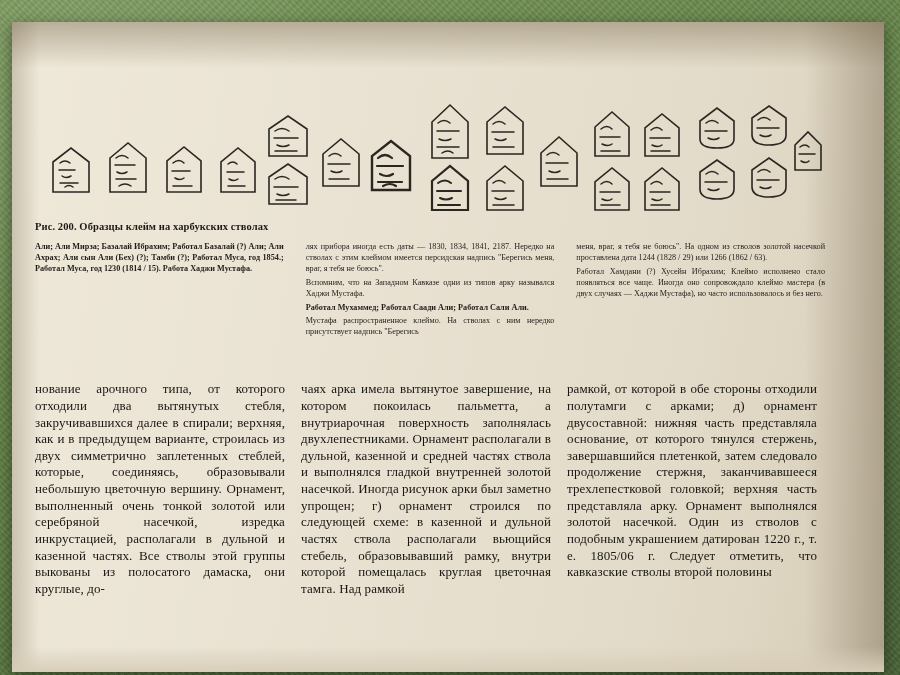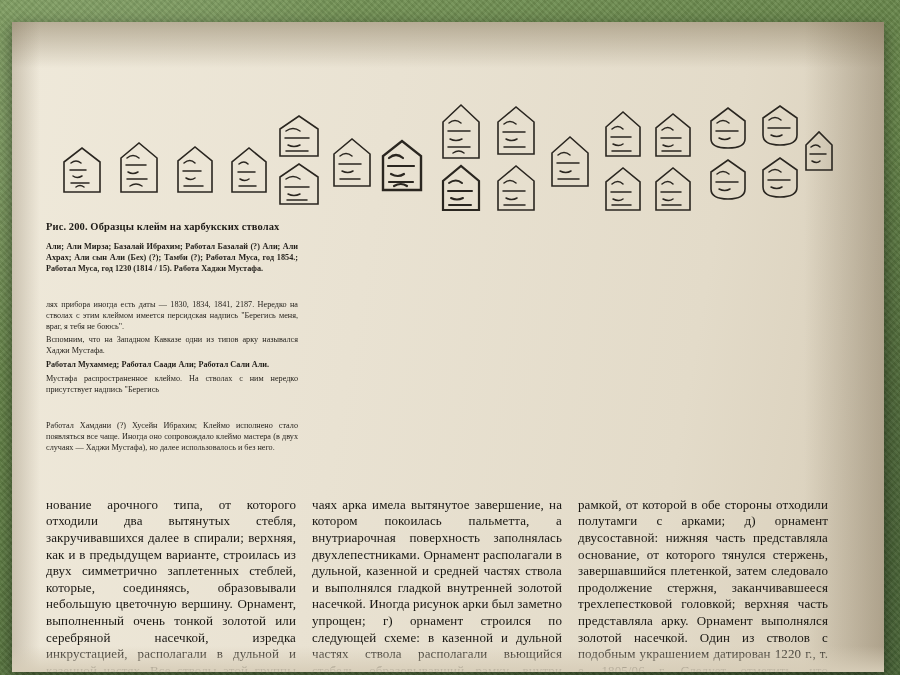--- a/index.html
+++ b/index.html
@@ -54,21 +54,21 @@
   #page-shade-left {
     position: absolute;
     top: 0; bottom: 0; left: 0;
     width: 28px;
     background: linear-gradient(90deg, rgba(110,95,70,0.28), rgba(110,95,70,0.0));
     pointer-events: none;
   }
 
   #content {
     position: absolute;
-    left: 34px;
+    left: 23px;
     top: 52px;
     width: 800px;
     height: 580px;
   }
 
   
   #figure {
     position: relative;
     width: 790px;
     height: 145px;
@@ -86,21 +86,20 @@
     color: #1d1a16;
     letter-spacing: 0.1px;
   }
 
   
   #caption-cols {
     display: flex;
     gap: 22px;
     margin-top: 10px;
     width: 790px;
-    flex-direction: column;
   }
   .cap-col {
     width: 252px;
     font-size: 8.2px;
     line-height: 1.33;
     text-align: justify;
     color: #211e19;
   }
   .cap-col p { margin: 0 0 3px 0; }
   .cap-bold { font-weight: bold; }
@@ -300,21 +299,22 @@
       <div class="cap-col">
         <p class="cap-bold">Али; Али Мирза; Базалай Ибрахим; Работал Базалай (?) Али; Али Ахрах; Али сын Али (Бех) (?); Тамби (?); Работал Муса, год 1854.; Работал Муса, год 1230 (1814 / 15). Работа Хаджи Мустафа.</p>
       </div>
       <div class="cap-col">
         <p>лях прибора иногда есть даты — 1830, 1834, 1841, 2187. Нередко на стволах с этим клеймом имеется персидская надпись "Берегись меня, враг, я тебя не боюсь".</p>
         <p>Вспомним, что на Западном Кавказе одни из типов арку назывался Хаджи Мустафа.</p>
         <p class="cap-bold">Работал Мухаммед; Работал Саади Али; Работал Сали Али.</p>
         <p>Мустафа распространенное клеймо. На стволах с ним нередко присутствует надпись "Берегись</p>
       </div>
       <div class="cap-col">
-        <p>Работал Хамдани (?) Хусейн Ибрахим; Клеймо исполнено стало появляться все чаще. Иногда оно сопровождало клеймо мастера (в двух случаях — Хаджи Мустафа), но далее использовалось и без него.</p>
+        <p>меня, враг, я тебя не боюсь". На одном из стволов золотой насечкой проставлена дата 1244 (1828 / 29) или 1266 (1862 / 63).</p>
+        <p>Работал Хамдани (?) Хусейн Ибрахим; Клеймо исполнено стало появляться все чаще. Иногда оно сопровождало клеймо мастера (в двух случаях — Хаджи Мустафа), но часто использовалось и без него.</p>
       </div>
     </div>
 
     <div id="mid-gap"></div>
 
     <div id="body-cols">
       <div class="body-col">
         <p class="noind">нование арочного типа, от которого отходили два вытянутых стебля, закручивавшихся далее в спирали; верхняя, как и в предыдущем варианте, строилась из двух симметрично заплетенных стеблей, которые, соединяясь, образовывали небольшую цветочную вершину. Орнамент, выполненный очень тонкой золотой или серебряной насечкой, изредка инкрустацией, располагали в дульной и казенной частях. Все стволы этой группы выкованы из полосатого дамаска, они круглые, до-</p>
       </div>
       <div class="body-col">

